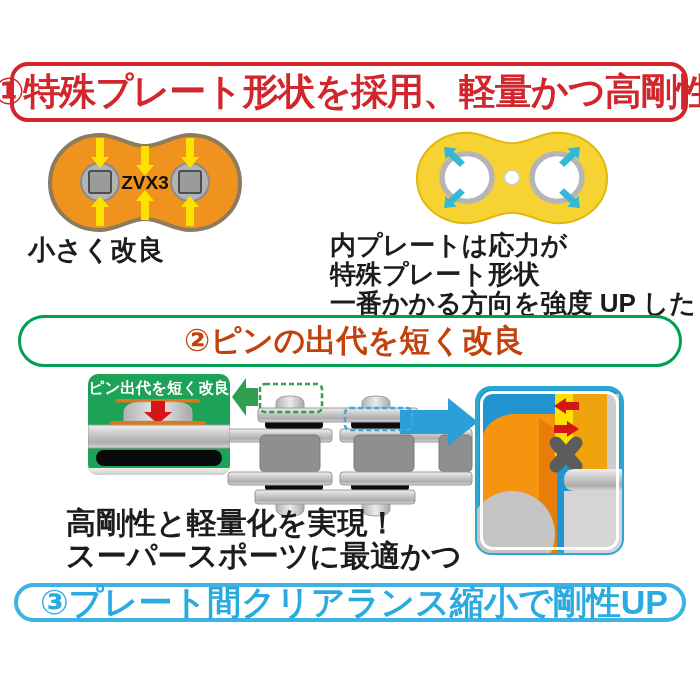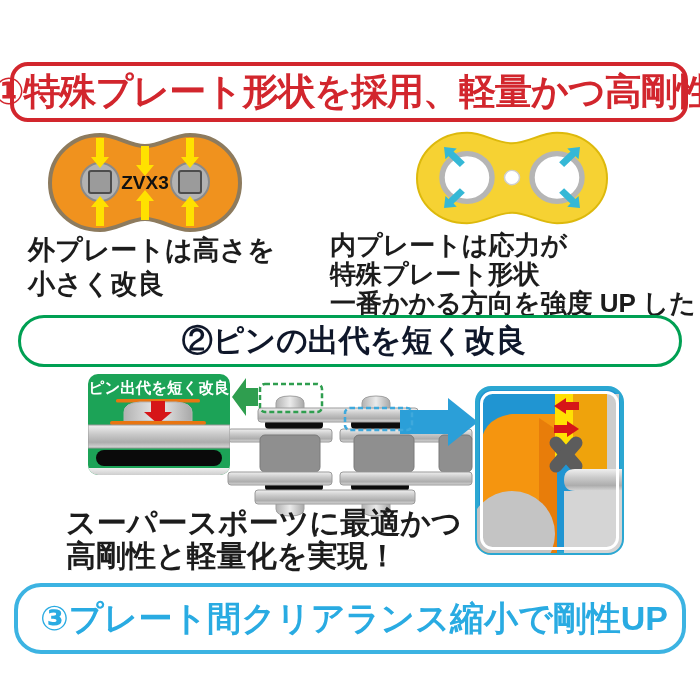--- a/index.html
+++ b/index.html
@@ -13,24 +13,24 @@
   .banner{
     position:absolute;display:flex;align-items:center;justify-content:center;
     background:#ffffff;box-sizing:border-box;font-weight:bold;white-space:nowrap;padding-left:8px;
   }
   .banner-red{
     left:10px;top:62px;width:678px;height:60px;border:4px solid #d2262d;
     border-radius:18px;color:#d2262d;font-size:37px;letter-spacing:-1px;
   }
   .banner-green{
     left:18px;top:315px;width:664px;height:52px;border:3px solid #00a053;
-    border-radius:26px;color:#0f172a;font-size:31px;font-family:Liberation Serif, serif;
+    border-radius:26px;color:#c2410c;font-size:31px;
   }
   .banner-blue{
-    left:14px;top:583px;width:672px;height:71px;border:4px solid #3cb3e2;
+    left:14px;top:583px;width:672px;height:39px;border:4px solid #3cb3e2;
     border-radius:27px;color:#29abe2;font-size:34px;
   }
   
   .caption{position:absolute;color:#1c1c1c;font-weight:600;}
   .caption-left{left:28px;top:233px;font-size:27px;line-height:34px;}
   .caption-right{left:330px;top:231px;font-size:26px;line-height:29px;}
   .caption-result{left:66px;top:506px;font-size:30px;line-height:33px;}
 </style>
 </head>
 <body>
@@ -77,21 +77,20 @@
   <circle cx="100" cy="52" r="7.5" fill="#ffffff" stroke="#cfcfcf" stroke-width="1.5"></circle>
   <g fill="#35b8d6">
     <use href="#cArrow" transform="translate(32,20) rotate(-45)"></use>
     <use href="#cArrow" transform="translate(168,20) rotate(45)"></use>
     <use href="#cArrow" transform="translate(32,84) rotate(-135)"></use>
     <use href="#cArrow" transform="translate(168,84) rotate(135)"></use>
   </g>
 </svg>
 
 <div class="caption caption-left">
-  <div>外プレートは高さを</div>
   <div>小さく改良</div>
 </div>
 <div class="caption caption-right">
   <div>内プレートは応力が</div>
   <div>特殊プレート形状</div>
   <div>一番かかる方向を強度 UP した</div>
 </div>
 
 <div class="banner banner-green">
   <span>②ピンの出代を短く改良</span>
@@ -177,19 +176,19 @@
       </g>
       <rect x="504" y="119" width="58" height="62" fill="#d5d5d5"></rect>
       <circle cx="452" cy="162" r="43" fill="#c4c4c4"></circle>
       <path d="M515,97 L562,97 L562,119 L515,119 Q504,119 504,108 Q504,97 515,97 Z" fill="url(#metal)"></path>
       <rect x="421.5" y="20.5" width="136" height="156" rx="11" fill="none" stroke="#ffffff" stroke-width="3"></rect>
     </g>
   </g>
 </svg>
 
 <div class="caption caption-result">
+  <div>高剛性と軽量化を実現！</div>
   <div>スーパースポーツに最適かつ</div>
-  <div>高剛性と軽量化を実現！</div>
 </div>
 
 <div class="banner banner-blue">
   <span>③プレート間クリアランス縮小で剛性UP</span>
 </div>
 
 </body></html>

